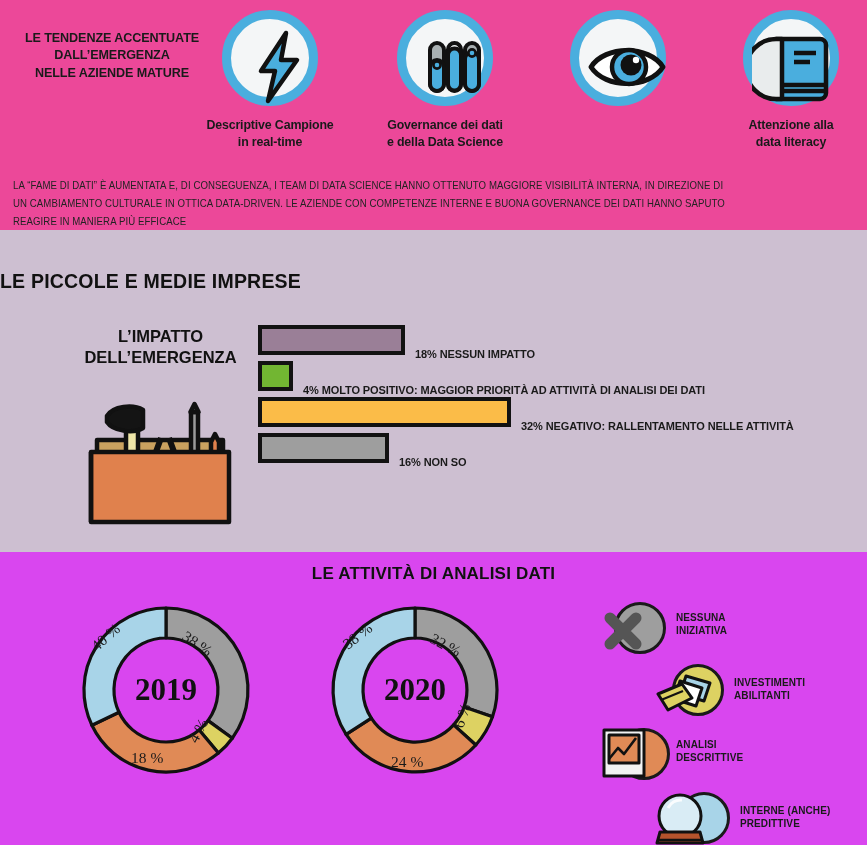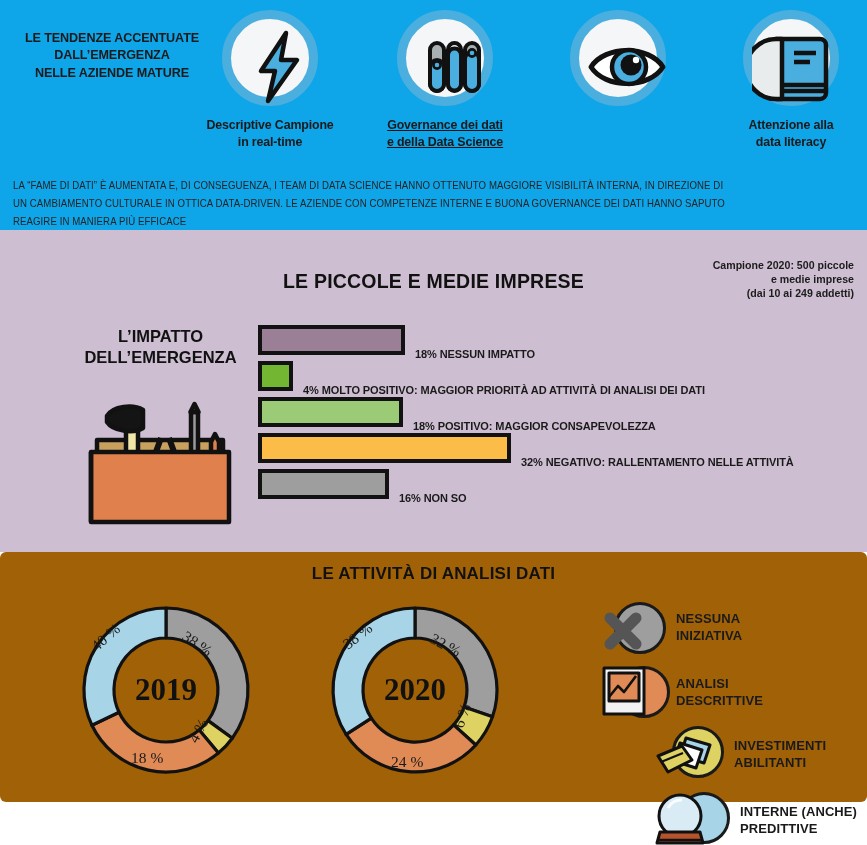--- a/index.html
+++ b/index.html
@@ -7,55 +7,55 @@
   html,body{ background:#ffffff; }
   body{
     width:867px; height:845px; position:relative; overflow:hidden;
     font-family:"Liberation Sans", sans-serif;
     color:#111111;
   }
 
   
   #trends-section{
     position:absolute; left:0; top:0; width:867px; height:230px;
-    background:#0ea5e9;
+    background:#ec4899;
   }
   #trends-title{
     position:absolute; left:12px; top:30px; width:200px;
     text-align:center; font-weight:bold; font-size:12.6px;
     line-height:1.38; letter-spacing:-0.1px; color:#1a1a1a;
   }
   .trend-item{ position:absolute; top:10px; width:180px; text-align:center; }
   .trend-circle{
     width:96px;height:96px;border-radius:50%;
     background:#f4f6f7; border:9px solid #4aaede;
     margin:0 auto; position:relative;
   }
   .trend-label{
     margin-top:11px; font-size:12.4px; font-weight:bold; line-height:1.33;
     color:#1a1a1a; letter-spacing:-0.15px;
   }
-  #trend-0{ left:180px; } #trend-1{ left:355px;text-decoration:underline; }
+  #trend-0{ left:180px; } #trend-1{ left:355px; }
   #trend-2{ left:528px; } #trend-3{ left:701px; }
 
   #trends-caption{
     position:absolute; left:13px; top:176px; width:845px;
     font-size:11.2px; line-height:1.62; color:#232323;
     font-family:"Liberation Sans Narrow","Liberation Sans",sans-serif;
     transform:scaleX(0.86); transform-origin:left top;
     letter-spacing:0.1px;
   }
 
   
   #sme-section{
     position:absolute; left:0; top:230px; width:867px; height:322px;
     background:#cdbfd1;
   }
   #sme-title{
-    position:absolute; left:0; top:40px; width:867px; text-align:center;
+    position:absolute; left:0; top:40px; width:867px; 
     font-size:19.5px; font-weight:bold; letter-spacing:0.2px; color:#111;
   }
   #sample-note{
     position:absolute; right:13px; top:28px; width:190px; text-align:right;
     font-size:10.6px; font-weight:bold; line-height:1.34; color:#1c1c1c;
   }
   #impact-title{
     position:absolute; left:58px; top:96px; width:205px; text-align:center;
     font-size:16.5px; font-weight:bold; line-height:1.28; color:#111;
   }
@@ -69,23 +69,22 @@
   }
   .bar-text{
     position:absolute; top:26px; white-space:nowrap;
     font-size:11px; font-weight:bold; color:#1a1a1a;
     font-family:Liberation Sans, sans-serif;
     letter-spacing:-0.1px;
   }
 
   
   #activities-section{
-    position:absolute; left:0; top:552px; width:867px; height:250px;
-    background:#a16207;
-    border-radius:6px;
+    position:absolute; left:0; top:552px; width:867px; height:293px;
+    background:#d946ef;
   }
   #activities-title{
     position:absolute; left:0; top:12px; width:867px; text-align:center;
     font-size:17px; font-weight:bold; letter-spacing:0.2px; color:#111;
   }
   .donut-wrap{ position:absolute; top:48px; width:180px; height:180px; }
   #donut-2019{ left:76px; } #donut-2020{ left:325px; }
   .donut-year{
     position:absolute; left:0; top:0; width:180px; height:180px;
     display:flex; align-items:center; justify-content:center;
@@ -93,21 +92,21 @@
     color:#111;
   }
 
   #legend{ position:absolute; left:600px; top:50px; width:265px; }
   .legend-item{ position:relative; height:62px; }
   .legend-circle{
     position:absolute; width:52px; height:52px; border-radius:50%;
     border:3.5px solid #1a1a1a;
   }
   .legend-label{
-    position:absolute; font-size:13px; font-weight:bold; line-height:1.3;
+    position:absolute; font-size:10px; font-weight:bold; line-height:1.3;
     color:#1a1a1a; letter-spacing:0.1px; white-space:pre-line;
   }
 </style>
 </head>
 <body>
 
 <div id="trends-section">
 
   <div id="trends-title" style="white-space:pre-line">LE TENDENZE ACCENTUATE
 DALL’EMERGENZA
@@ -172,23 +171,20 @@
 data literacy</div>
   </div>
 
   <div id="trends-caption">LA “FAME DI DATI” È AUMENTATA E, DI CONSEGUENZA, I TEAM DI DATA SCIENCE HANNO OTTENUTO MAGGIORE VISIBILITÀ INTERNA, IN DIREZIONE DI UN CAMBIAMENTO CULTURALE IN OTTICA DATA-DRIVEN. LE AZIENDE CON COMPETENZE INTERNE E BUONA GOVERNANCE DEI DATI HANNO SAPUTO REAGIRE IN MANIERA PIÙ EFFICACE</div>
 </div>
 
 <div id="sme-section">
 
   <div id="sme-title">LE PICCOLE E MEDIE IMPRESE</div>
 
-  <div id="sample-note" style="white-space:pre-line">Campione 2020: 500 piccole
-e medie imprese
-(dai 10 ai 249 addetti)</div>
 
   <div id="impact-title" style="white-space:pre-line">L’IMPATTO
 DELL’EMERGENZA</div>
 
   <svg id="toolbox-icon" width="150" height="145" viewBox="0 0 150 145">
     <g stroke="#111" stroke-width="4.5" stroke-linejoin="round">
 
       <rect x="12" y="50" width="126" height="30" fill="#c9a15f"></rect>
 
       <rect x="41" y="22" width="12" height="68" fill="#efe6a8"></rect>
@@ -215,24 +211,20 @@
     <div class="bar-row">
       <div class="bar-rect" style="width:147px;background:#9a7f97"></div>
       <div class="bar-text" style="left:157px">18% NESSUN IMPATTO</div>
     </div>
 
     <div class="bar-row">
       <div class="bar-rect" style="width:35px;background:#72b632"></div>
       <div class="bar-text" style="left:45px">4% MOLTO POSITIVO: MAGGIOR PRIORITÀ AD ATTIVITÀ DI ANALISI DEI DATI</div>
     </div>
 
-    <div class="bar-row">
-      <div class="bar-rect" style="width:145px;background:#9ccb77"></div>
-      <div class="bar-text" style="left:155px">18% POSITIVO: MAGGIOR CONSAPEVOLEZZA</div>
-    </div>
 
     <div class="bar-row">
       <div class="bar-rect" style="width:253px;background:#fbbc48"></div>
       <div class="bar-text" style="left:263px">32% NEGATIVO: RALLENTAMENTO NELLE ATTIVITÀ</div>
     </div>
 
 
     <div class="bar-row">
       <div class="bar-rect" style="width:131px;background:#9e9e9e"></div>
       <div class="bar-text" style="left:141px">16% NON SO</div>
@@ -295,47 +287,47 @@
       <div class="legend-circle" style="left:14px;top:0;background:#9e9e9e"></div>
       <svg style="position:absolute;left:0;top:6px" width="46" height="46" viewBox="0 0 46 46">
         <path d="M10 10 L36 36 M36 10 L10 36" stroke="#555555" stroke-width="11" stroke-linecap="round"></path>
         <path d="M10 10 L36 36 M36 10 L10 36" stroke="#2d2d2d" stroke-width="2.6" stroke-linecap="round" fill="none" opacity="0"></path>
       </svg>
       <div class="legend-label" style="left:76px;top:9px">NESSUNA
 INIZIATIVA</div>
     </div>
 
     <div class="legend-item">
-      <div class="legend-circle" style="left:18px;top:2px;background:#e08a56"></div>
-      <svg style="position:absolute;left:0;top:0" width="52" height="56" viewBox="0 0 52 56">
-        <g stroke="#111" stroke-width="3" stroke-linejoin="round">
-          <rect x="4" y="4" width="40" height="46" fill="#f2f2f2"></rect>
-          <rect x="9" y="9" width="30" height="28" fill="#e08a56"></rect>
-          <path d="M9 33 l9 -11 6 6 12 -16" fill="none" stroke-width="2.6"></path>
-        </g>
-      </svg>
-      <div class="legend-label" style="left:76px;top:12px">ANALISI
-DESCRITTIVE</div>
-    </div>
-
-    <div class="legend-item">
       <div class="legend-circle" style="left:72px;top:0;background:#ddd262"></div>
       <svg style="position:absolute;left:56px;top:8px" width="62" height="46" viewBox="0 0 62 46">
         <g stroke="#111" stroke-width="3" stroke-linejoin="round">
           <path d="M30 4 l24 7 -6 18 -24 -7 z" fill="#a8d4e8"></path>
           <path d="M24 9 l22 7 -6 18 -22 -7 z" fill="#ffffff"></path>
           <path d="M2 22 l24 -10 10 14 -24 12 z" fill="#ddd262"></path>
           <path d="M5 28 l22 -9" fill="none" stroke-width="2.2"></path>
         </g>
       </svg>
       <div class="legend-label" style="left:134px;top:12px">INVESTIMENTI
 ABILITANTI</div>
     </div>
 
     <div class="legend-item">
+      <div class="legend-circle" style="left:18px;top:2px;background:#e08a56"></div>
+      <svg style="position:absolute;left:0;top:0" width="52" height="56" viewBox="0 0 52 56">
+        <g stroke="#111" stroke-width="3" stroke-linejoin="round">
+          <rect x="4" y="4" width="40" height="46" fill="#f2f2f2"></rect>
+          <rect x="9" y="9" width="30" height="28" fill="#e08a56"></rect>
+          <path d="M9 33 l9 -11 6 6 12 -16" fill="none" stroke-width="2.6"></path>
+        </g>
+      </svg>
+      <div class="legend-label" style="left:76px;top:12px">ANALISI
+DESCRITTIVE</div>
+    </div>
+
+    <div class="legend-item">
       <div class="legend-circle" style="left:78px;top:4px;background:#a8d4e8"></div>
       <svg style="position:absolute;left:52px;top:2px" width="62" height="58" viewBox="0 0 62 58">
         <g stroke="#111" stroke-width="3" stroke-linejoin="round">
           <circle cx="28" cy="26" r="21" fill="#d9ecf5"></circle>
           <path d="M8 42 h40 l3 11 h-46 z" fill="#b5532c"></path>
           <path d="M6 50 h44" fill="none" stroke-width="2.4"></path>
         </g>
         <path d="M16 18 a14 14 0 0 1 14 -8" stroke="#ffffff" stroke-width="3" fill="none" opacity=".85"></path>
       </svg>
       <div class="legend-label" style="left:140px;top:16px">INTERNE (ANCHE)

